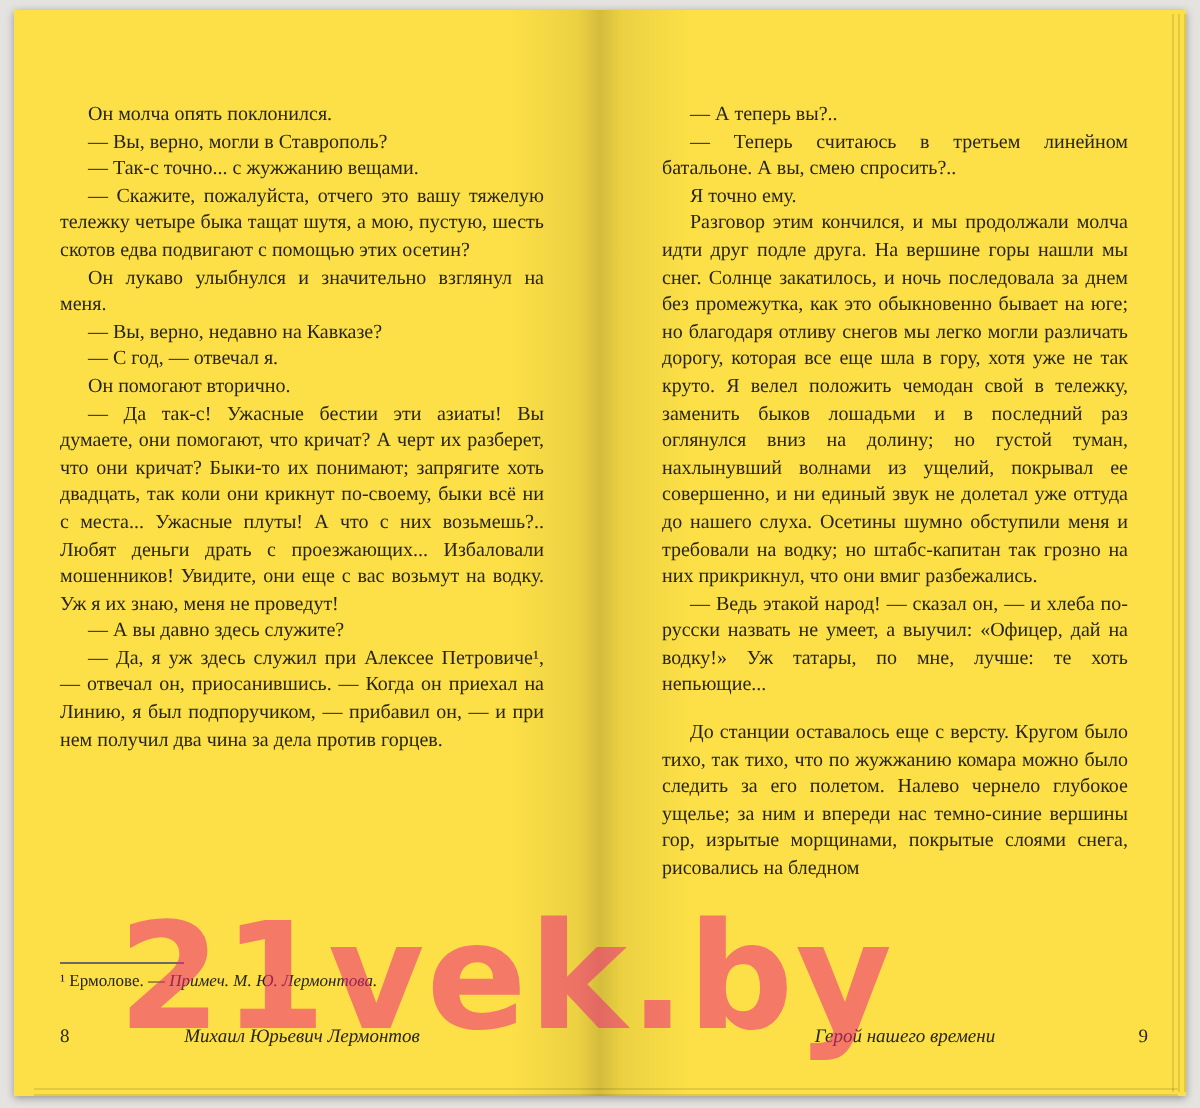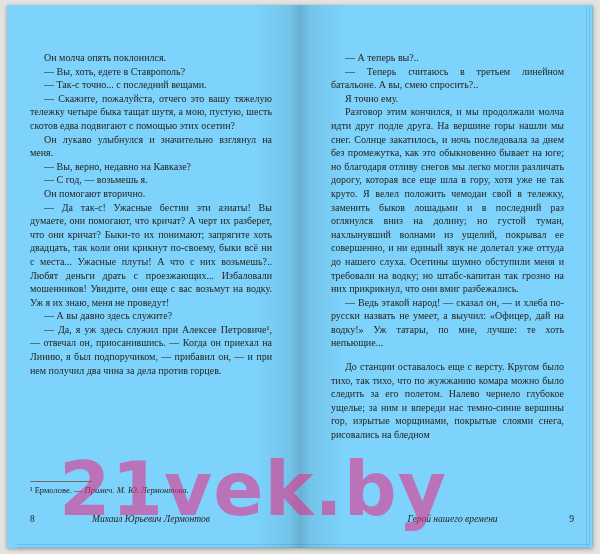--- a/index.html
+++ b/index.html
@@ -6,21 +6,21 @@
   html,body { width:600px; height:554px; }
   body {
     position:relative;
     background:#e4e3e0;
     font-family:"Liberation Serif", serif;
     overflow:hidden;
   }
   .book {
     position:absolute;
     left:7px; right:7px; top:5px; bottom:6px;
-    background:#7dd3fc;
+    background:#fde047;
     box-shadow:0 1px 4px rgba(0,0,0,0.35);
   }
   .gutter {
     position:absolute; top:0; bottom:0; left:50%; width:90px;
     transform:translateX(-50%);
     background:linear-gradient(to right,
       rgba(0,0,0,0) 0%, rgba(0,0,0,0.07) 38%,
       rgba(0,0,0,0.16) 50%,
       rgba(0,0,0,0.07) 62%, rgba(0,0,0,0) 100%);
     pointer-events:none;
@@ -88,26 +88,26 @@
   }
 </style>
 </head>
 <body>
 
 <div class="book">
 
   <div class="page left">
     <div class="page-text">
         <p>Он молча опять поклонился.</p>
-        <p>— Вы, хоть, едете в Ставрополь?</p>
-        <p>— Так-с точно... с последний вещами.</p>
+        <p>— Вы, верно, могли в Ставрополь?</p>
+        <p>— Так-с точно... с жужжанию вещами.</p>
         <p>— Скажите, пожалуйста, отчего это вашу тяжелую тележку четыре быка тащат шутя, а мою, пустую, шесть скотов едва подвигают с помощью этих осетин?</p>
         <p>Он лукаво улыбнулся и значительно взглянул на меня.</p>
         <p>— Вы, верно, недавно на Кавказе?</p>
-        <p>— С год, — возьмешь я.</p>
+        <p>— С год, — отвечал я.</p>
         <p>Он помогают вторично.</p>
         <p>— Да так-с! Ужасные бестии эти азиаты! Вы думаете, они помогают, что кричат? А черт их разберет, что они кричат? Быки-то их понимают; запрягите хоть двадцать, так коли они крикнут по-своему, быки всё ни с места... Ужасные плуты! А что с них возьмешь?.. Любят деньги драть с проезжающих... Избаловали мошенников! Увидите, они еще с вас возьмут на водку. Уж я их знаю, меня не проведут!</p>
         <p>— А вы давно здесь служите?</p>
         <p>— Да, я уж здесь служил при Алексее Петровиче¹, — отвечал он, приосанившись. — Когда он приехал на Линию, я был подпоручиком, — прибавил он, — и при нем получил два чина за дела против горцев.</p>
       </div>
     <div class="footnote">
       <div class="footnote-rule"></div>
       <span>¹ Ермолове. — </span><span class="src">Примеч. М. Ю. Лермонтова.</span>
     </div>
     <div class="pfooter">

